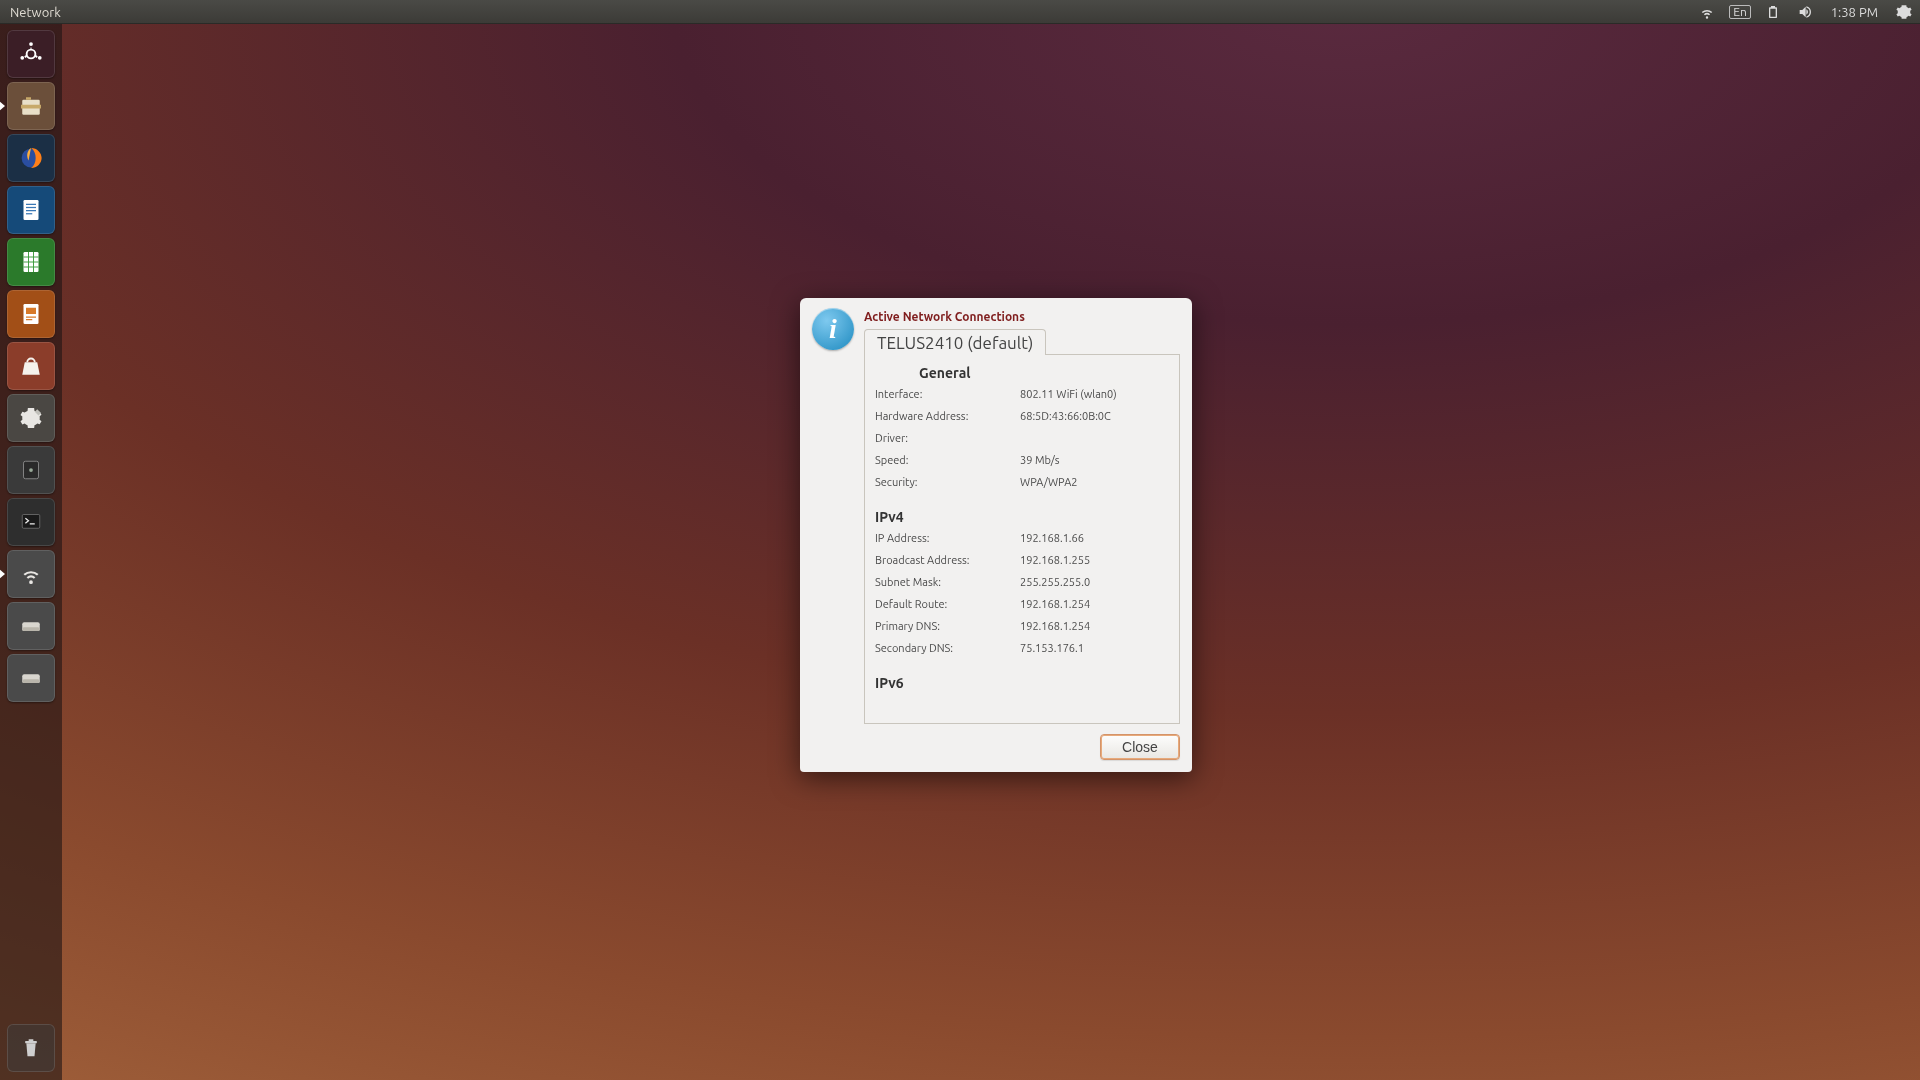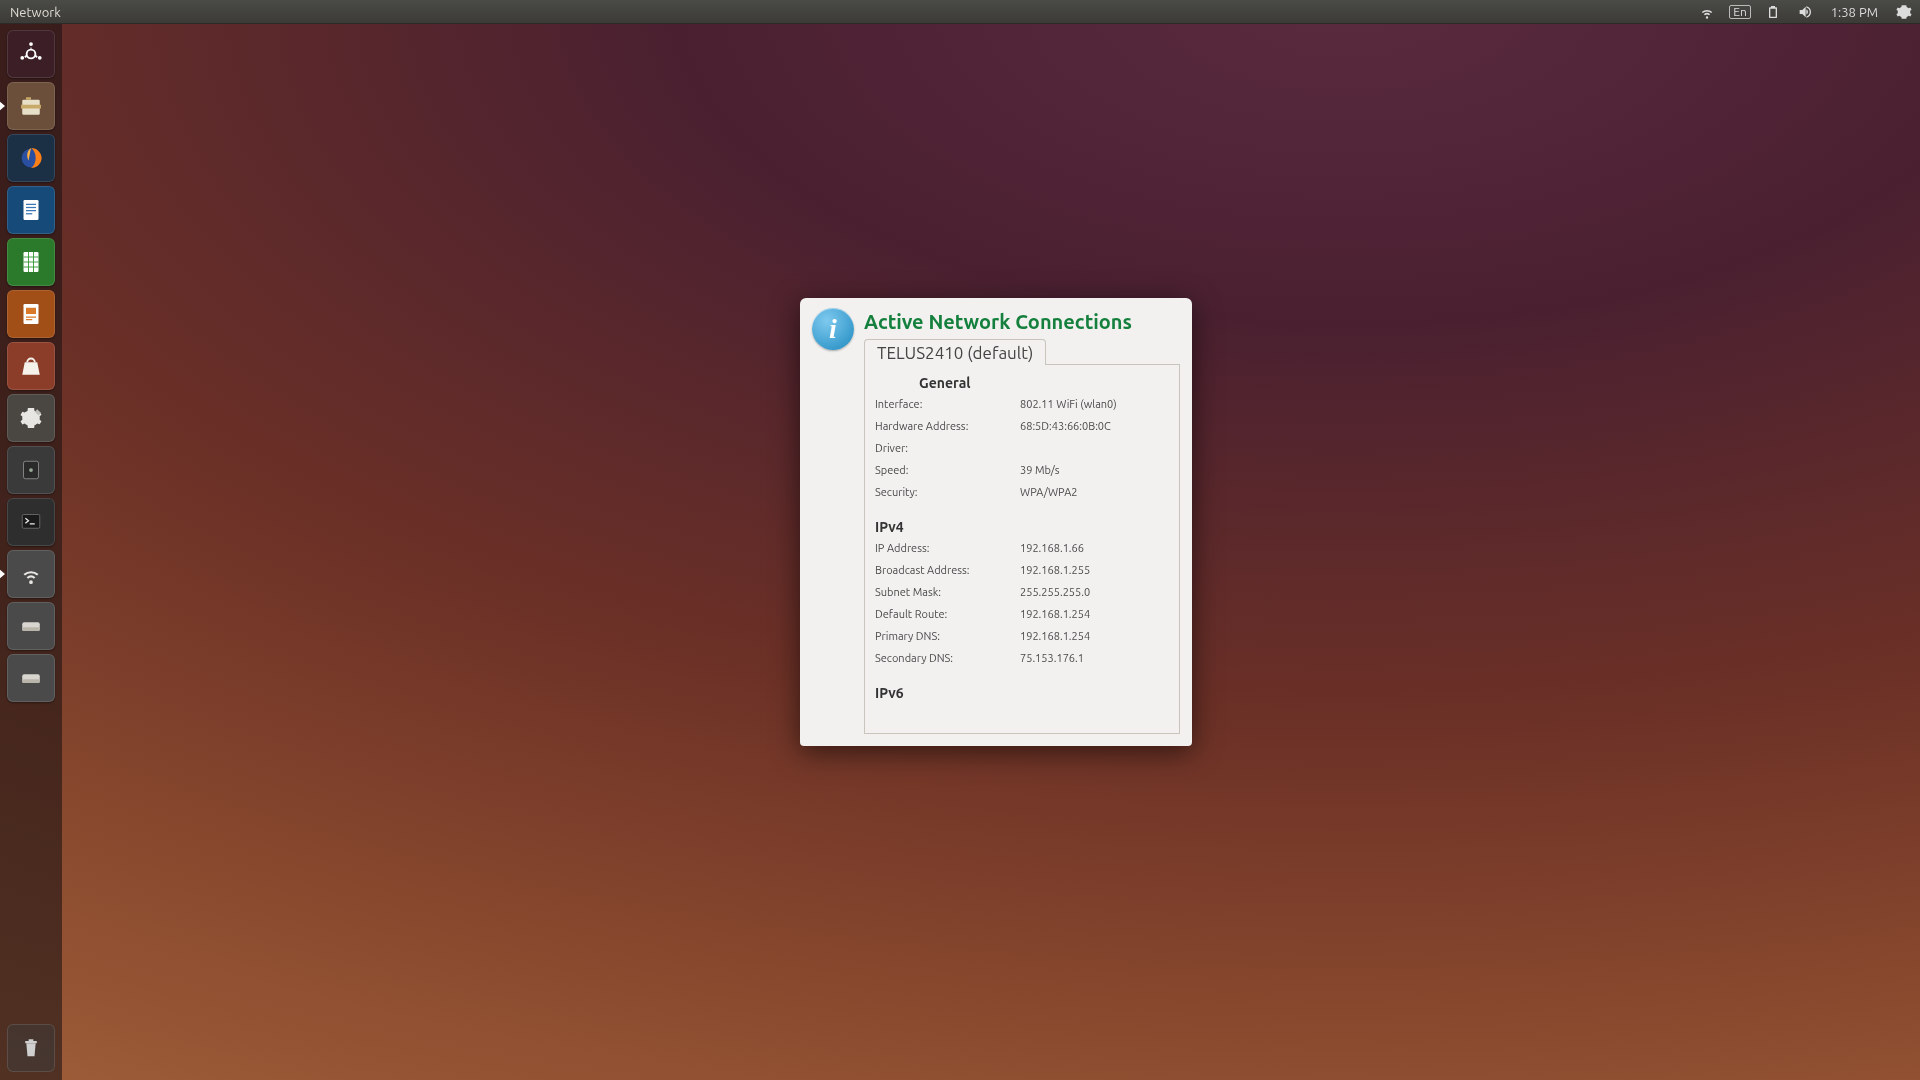--- a/index.html
+++ b/index.html
@@ -64,21 +64,21 @@
   .dialog-body { padding: 10px 12px 12px 12px; }
   .dlg-header { display: flex; align-items: flex-start; gap: 10px; }
   .info-icon {
     width: 42px; height: 42px; border-radius: 50%;
     background: radial-gradient(circle at 35% 30%, #7ec9ef, #1e8abf);
     color: #fff; font-family: Georgia, serif; font-style: italic; font-weight: bold;
     font-size: 28px; display: flex; align-items: center; justify-content: center;
     box-shadow: 0 1px 2px rgba(0,0,0,0.3), inset 0 1px 0 rgba(255,255,255,0.4);
     flex-shrink: 0;
   }
-  .dlg-heading { font-weight: bold; font-size: 20px; color: #15803d; padding-top: 2px; }
+  .dlg-heading { font-weight: bold; font-size: 12px; color: #7f1d1d; padding-top: 2px; }
 
   .tabbar { margin-top: 6px; }
   .tab {
     display: inline-block; padding: 3px 12px; font-size: 17px;
     background: #f2f1f0; border: 1px solid #c9c5bd; border-bottom: none;
     border-radius: 4px 4px 0 0; color: #444;
   }
   .tab-panel {
     border: 1px solid #c9c5bd; background: #f2f1f0;
     padding: 8px 10px 10px 10px; margin-top: -1px;
@@ -288,14 +288,17 @@
           <div class="kv">
               <span class="k">Secondary DNS:</span>
               <span class="v">75.153.176.1</span>
             </div>
 
           <div class="section-head" style="margin-top:16px">IPv6</div>
         </div>
       </div>
     </div>
 
+    <div class="dlg-actions">
+      <button class="btn">Close</button>
+    </div>
   </div>
 </div>
 
 </body></html>

